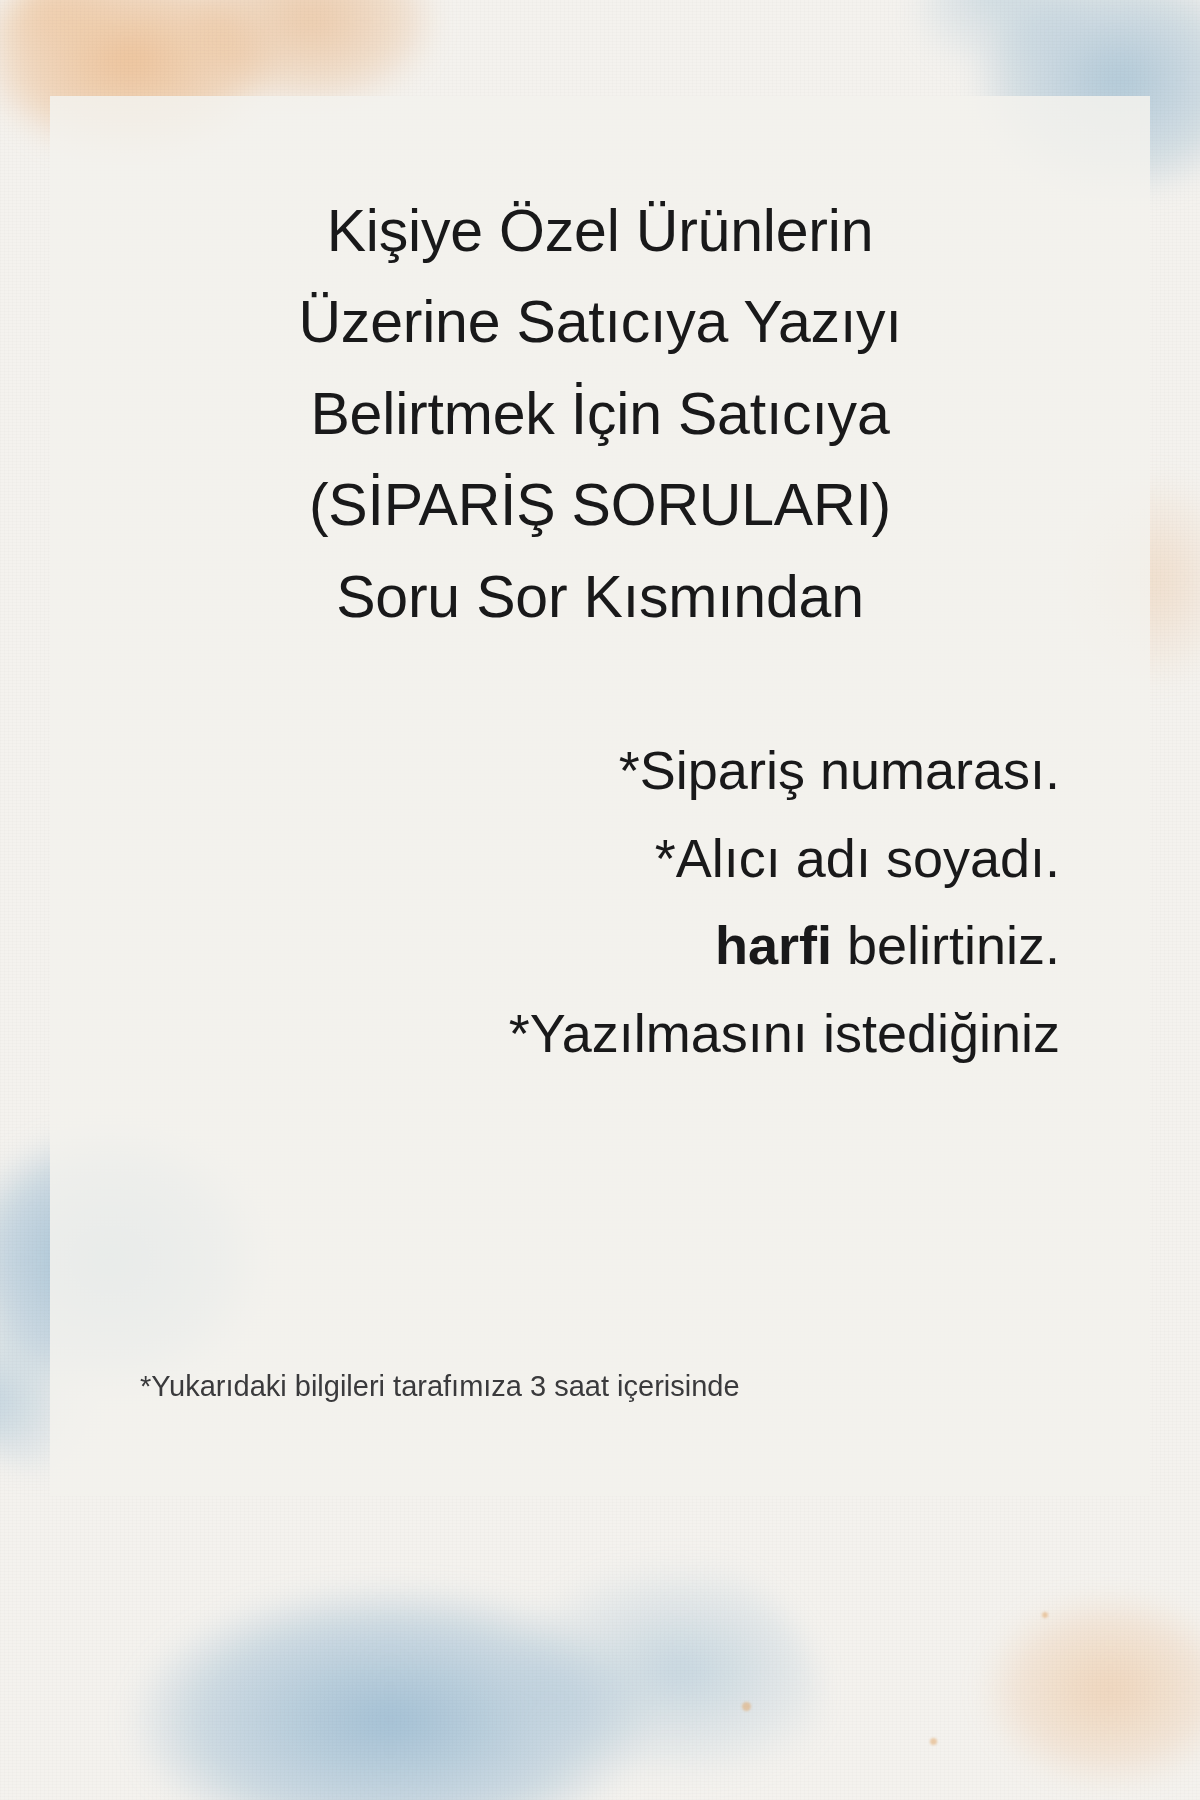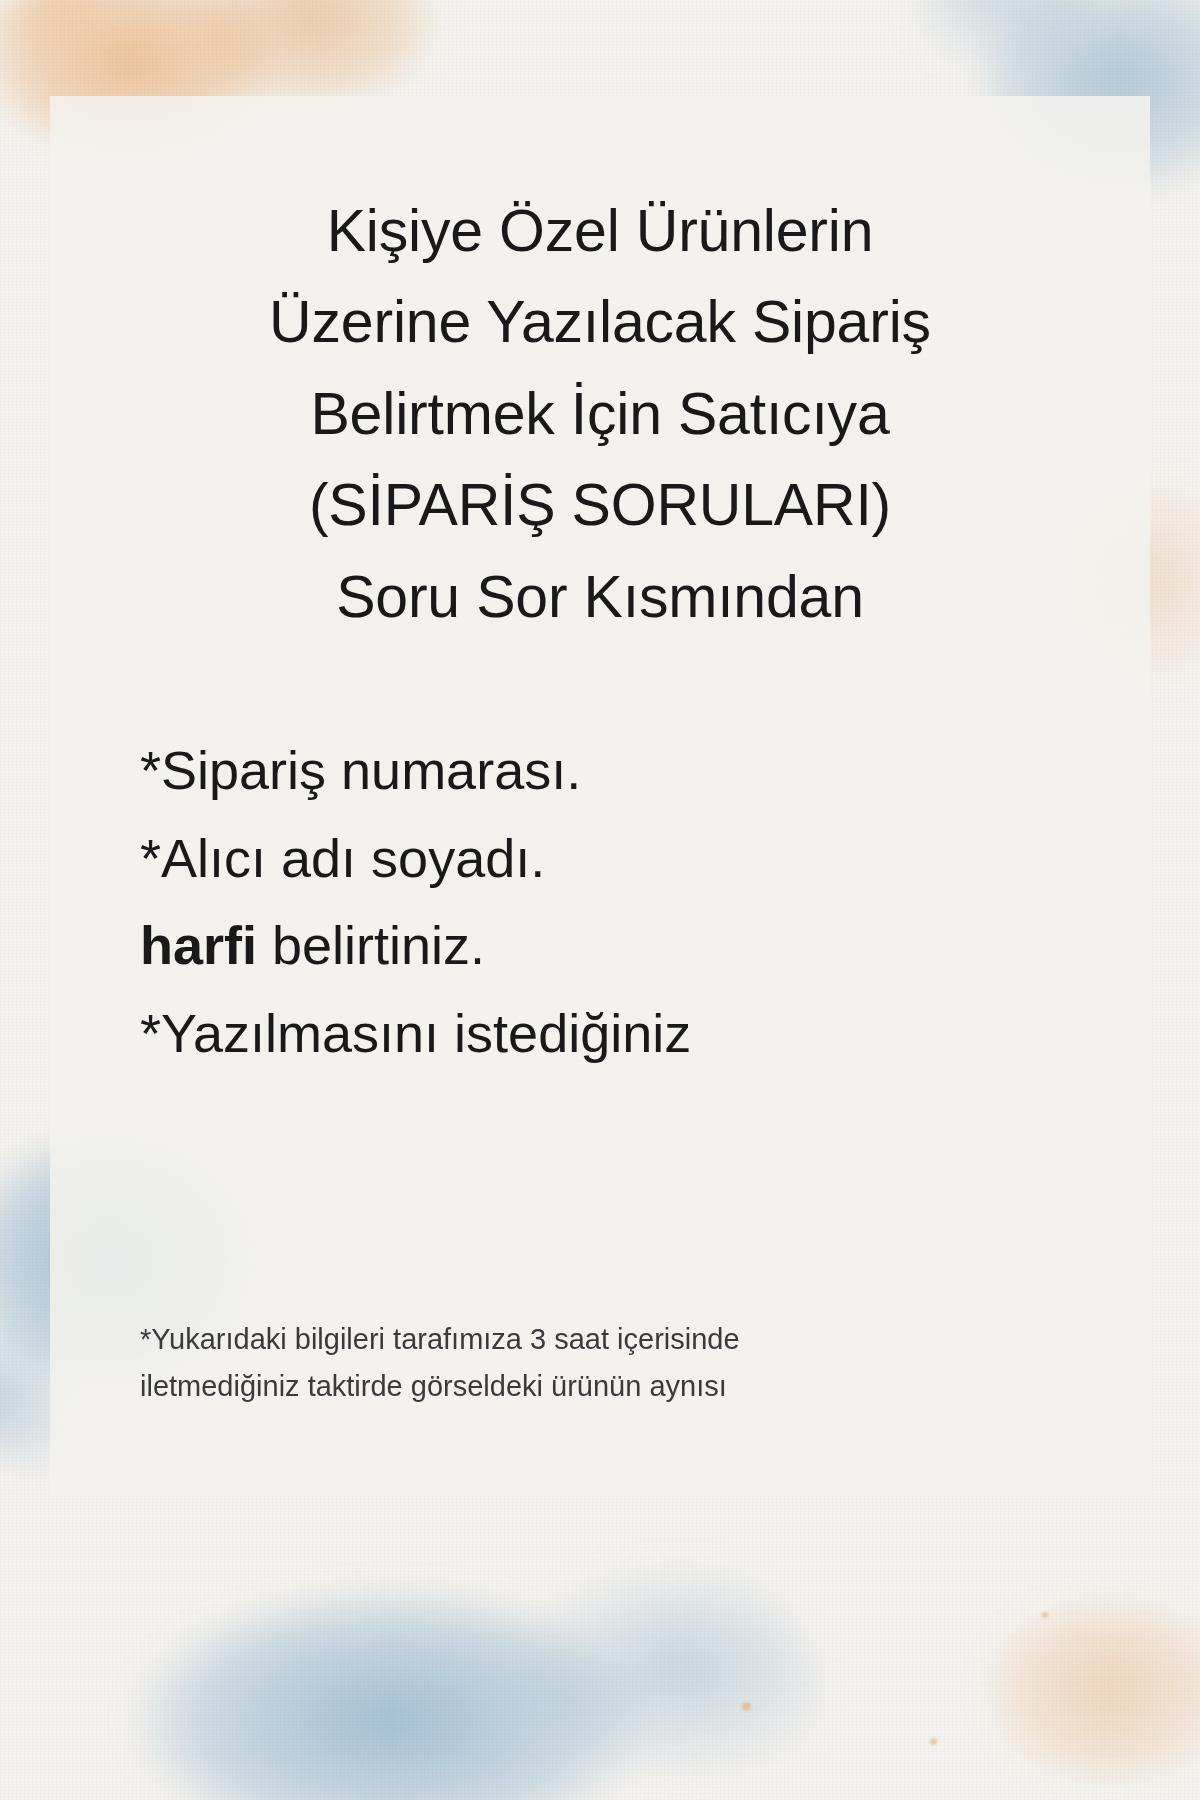--- a/index.html
+++ b/index.html
@@ -115,21 +115,21 @@
     line-height: 1.55;
     letter-spacing: -0.2px;
     font-weight: 400;
   }
   .headline .line { display: block; white-space: nowrap; }
 
   .gap-1 { height: 84px; }
 
   .bullets {
     width: 100%;
-    text-align: left;
+    text-align: right;
     color: #19191a;
     font-size: 54px;
     line-height: 1.62;
     font-weight: 400;
   }
   .bullets .line { display: block; white-space: nowrap; }
   .bullets .bold { font-weight: 700; }
 
   .footnote {
     position: absolute;
@@ -158,34 +158,33 @@
   <div class="splash splash-peach-bottomright"></div>
 
   <div class="speck" style="left:742px; top:1702px; width:9px; height:9px;"></div>
   <div class="speck" style="left:930px; top:1738px; width:7px; height:7px;"></div>
   <div class="speck" style="left:1042px; top:1612px; width:6px; height:6px;"></div>
 
   <div class="card">
 
     <div class="headline">
       <span class="line">Kişiye Özel Ürünlerin</span>
-      <span class="line">Üzerine Yazılacak Sipariş</span>
+      <span class="line">Üzerine Satıcıya Yazıyı</span>
       <span class="line">Belirtmek İçin Satıcıya</span>
       <span class="line">(SİPARİŞ SORULARI)</span>
       <span class="line">Soru Sor Kısmından</span>
     </div>
 
     <div class="gap-1"></div>
 
     <div class="bullets">
       <span class="line">*Sipariş numarası.</span>
       <span class="line">*Alıcı adı soyadı.</span>
       <span class="line"><span class="bold">harfi</span><span> belirtiniz.</span></span>
       <span class="line">*Yazılmasını istediğiniz</span>
     </div>
 
     <div class="footnote">
       <span class="line">*Yukarıdaki bilgileri tarafımıza 3 saat içerisinde</span>
-      <span class="line">iletmediğiniz taktirde görseldeki ürünün aynısı</span>
     </div>
 
   </div>
 </div>
 
 </body></html>

